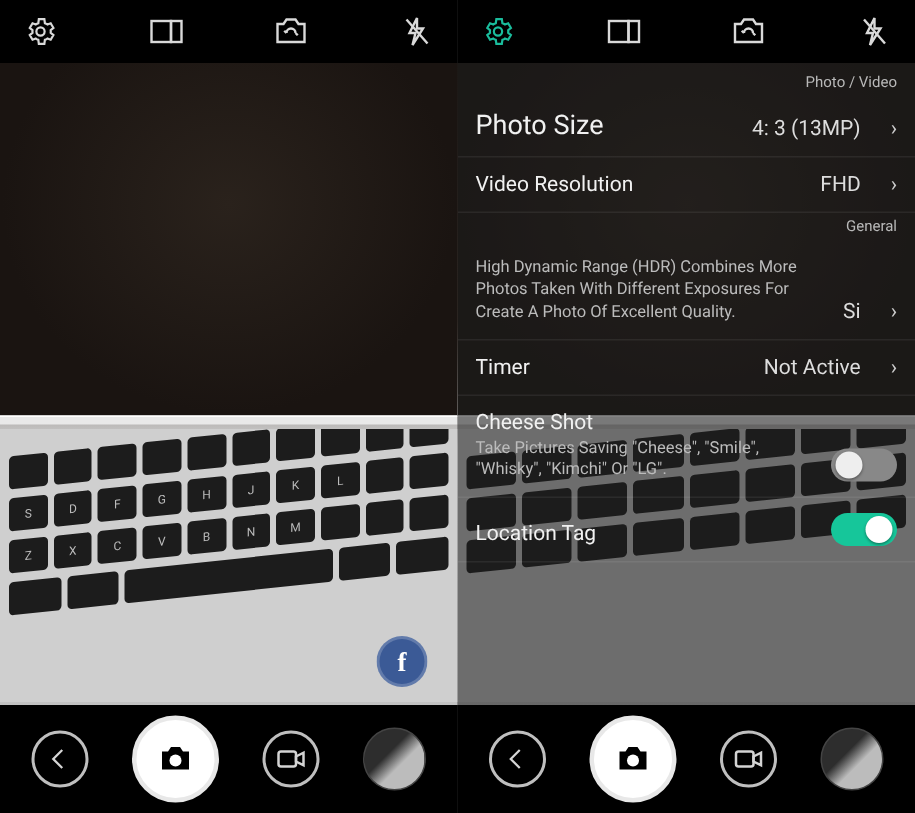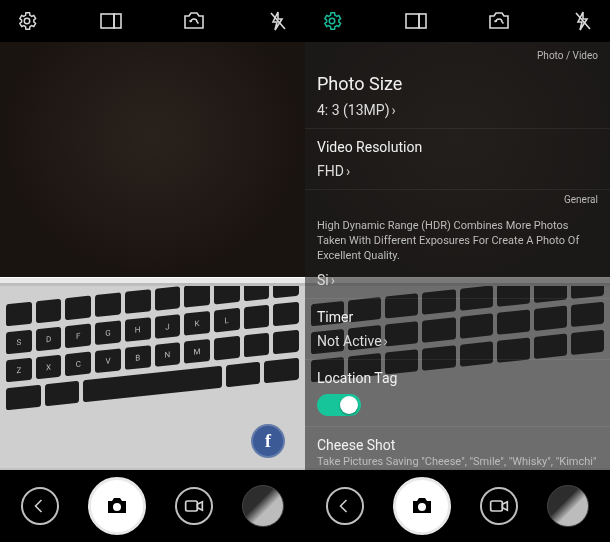--- a/index.html
+++ b/index.html
@@ -128,39 +128,38 @@
       overflow:hidden;
     }
     .section-head {
       color:#b9b9b9;
       font-size:10px;
       padding:4px 12px 2px;
       text-align:right;
     }
     .setting-row {
       display:flex;
-      align-items:flex-start;
+      align-items:flex-end;
       justify-content:space-between;
       padding: 10px 12px;
       border-bottom:1px solid rgba(255,255,255,0.07);
       gap:8px;
       position:relative;
-      flex-direction:column;
     }
     .setting-row .title {
       font-size:14px;
       color:#f1f1f1;
     }
     .setting-row .title.big { font-size:18px; }
     .setting-row .value {
       font-size:14px;
       color:#ddd;
       display:flex;
       align-items:center;
-      gap:2px;
+      gap:20px;
     }
     .setting-row .sub {
       font-size:11px;
       color:#bcbcbc;
       line-height:1.35;
       margin-top:2px;
     }
     .setting-row .left-col { flex:1; }
     .chev { font-size:14px; color:#ccc; }
     .toggle {
@@ -382,36 +381,36 @@
 
     <div class="setting-row">
       <div class="title">Timer</div>
       <div class="value">
           <span>Not Active</span>
           <span class="chev">›</span>
         </div>
     </div>
 
     <div class="setting-row">
-      <div class="title">Location Tag</div>
-      <div class="toggle on">
-          <div class="knob"></div>
-        </div>
-    </div>
-
-    <div class="setting-row">
       <div class="left-col">
         <div class="title">Cheese Shot</div>
         <div class="sub">Take Pictures Saving "Cheese", "Smile", "Whisky", "Kimchi" Or "LG".</div>
       </div>
       <div class="toggle off">
           <div class="knob"></div>
         </div>
     </div>
 
+    <div class="setting-row">
+      <div class="title">Location Tag</div>
+      <div class="toggle on">
+          <div class="knob"></div>
+        </div>
+    </div>
+
   </div>
 
   <div class="bottom-bar">
     <div class="bb-btn">
       <svg width="18" height="18" viewBox="0 0 24 24" fill="none" stroke="currentColor" stroke-width="2">
           <path d="M14 4 6 12l8 8"></path>
         </svg>
     </div>
     <div class="shutter">
       <svg width="24" height="22" viewBox="0 0 24 22" fill="currentColor">

